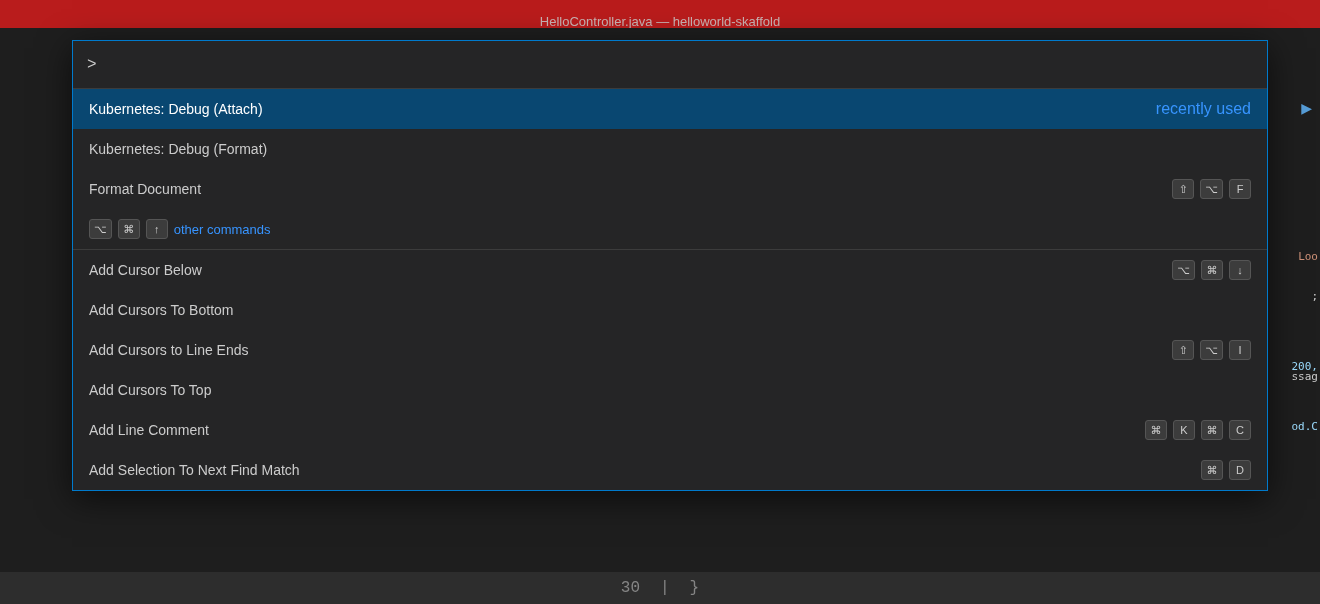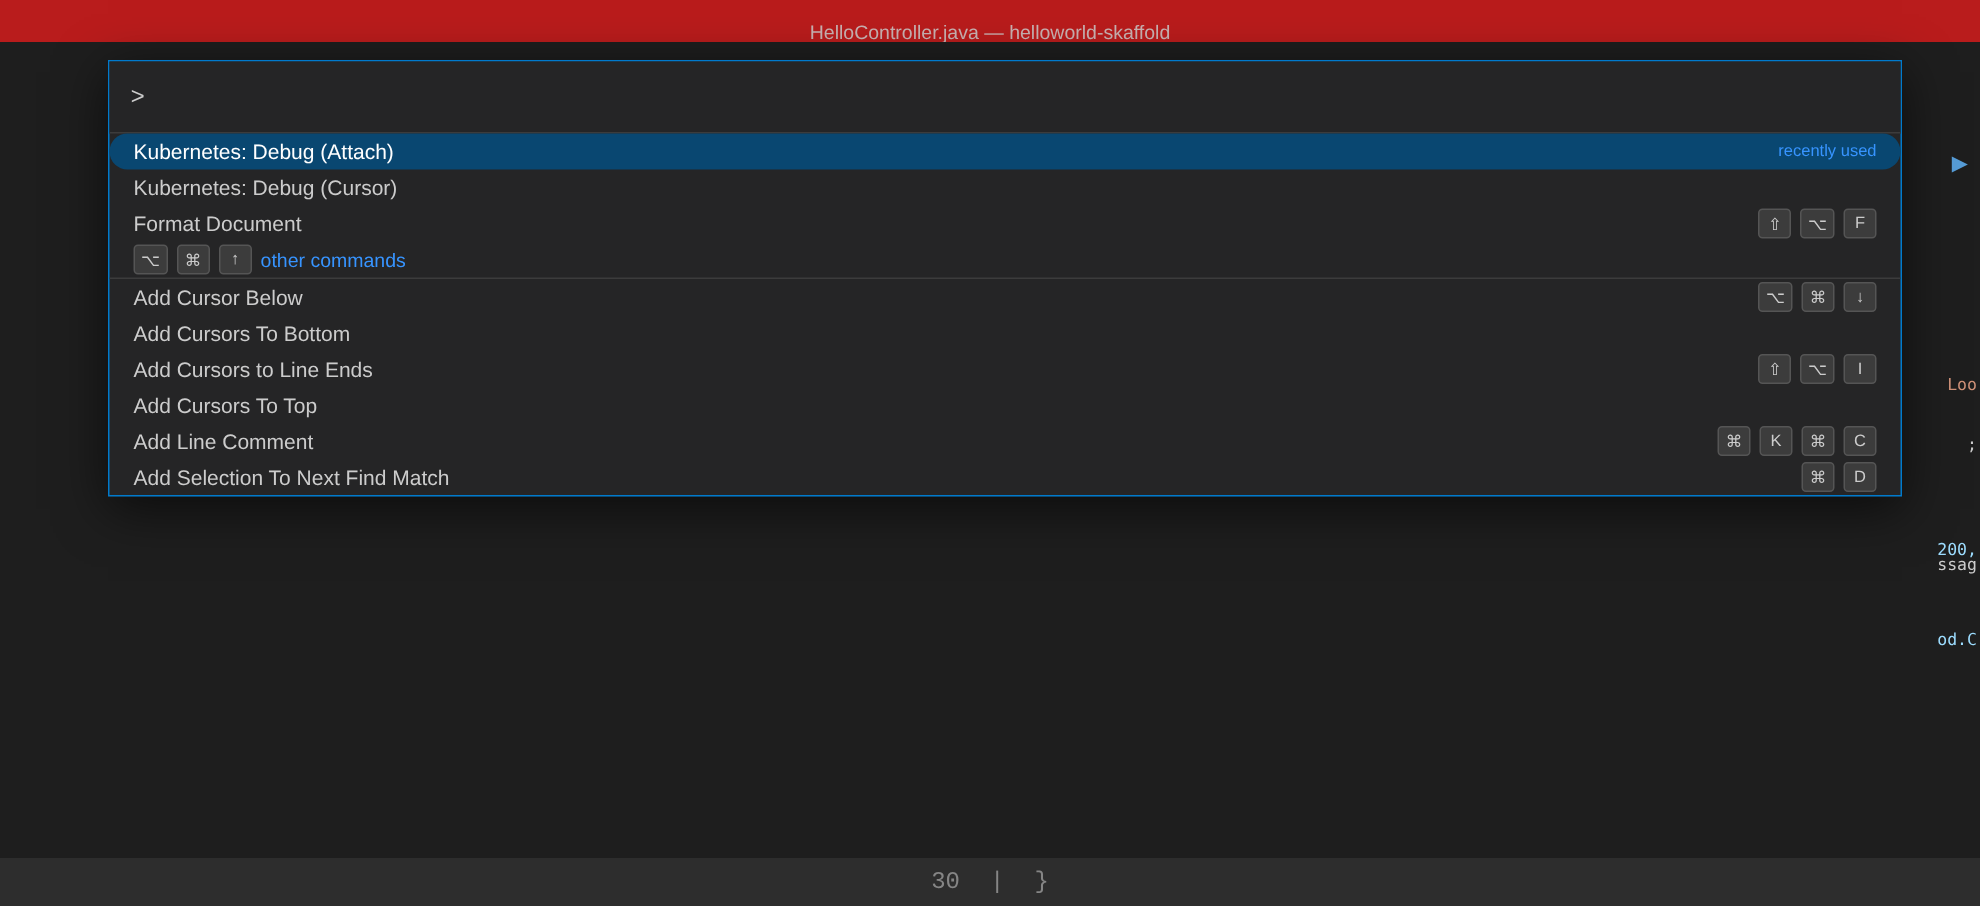--- a/index.html
+++ b/index.html
@@ -105,23 +105,22 @@
 
     .items-list {
       list-style: none;
     }
 
     .item {
       display: flex;
       align-items: center;
       justify-content: space-between;
       padding: 0 16px;
-      height: 24px;
+      height: 40px;
       cursor: pointer;
-      border-radius: 17px;
     }
 
     .item.selected {
       background: #094771;
     }
 
     .item-label {
       color: #cccccc;
       font-size: 14px;
       flex: 1;
@@ -132,21 +131,21 @@
     }
 
     .item-right {
       display: flex;
       align-items: center;
       gap: 6px;
     }
 
     .recently-used-badge {
       color: #3794ff;
-      font-size: 11px;
+      font-size: 16px;
     }
 
     .other-commands-link {
       color: #3794ff;
       font-size: 13px;
       cursor: pointer;
     }
 
     .kbd {
       display: inline-flex;
@@ -250,21 +249,21 @@
   <ul class="items-list">
 
     <li class="item selected">
       <span class="item-label">Kubernetes: Debug (Attach)</span>
       <div class="item-right">
         <span class="recently-used-badge">recently used</span>
       </div>
     </li>
 
     <li class="item">
-      <span class="item-label">Kubernetes: Debug (Cursor)</span>
+      <span class="item-label">Kubernetes: Debug (Format)</span>
       <div class="item-right"></div>
     </li>
 
     <li class="item">
       <span class="item-label">Format Document</span>
       <div class="item-right">
         <span class="kbd">⇧</span>
         <span class="kbd">⌥</span>
         <span class="kbd">F</span>
       </div>

